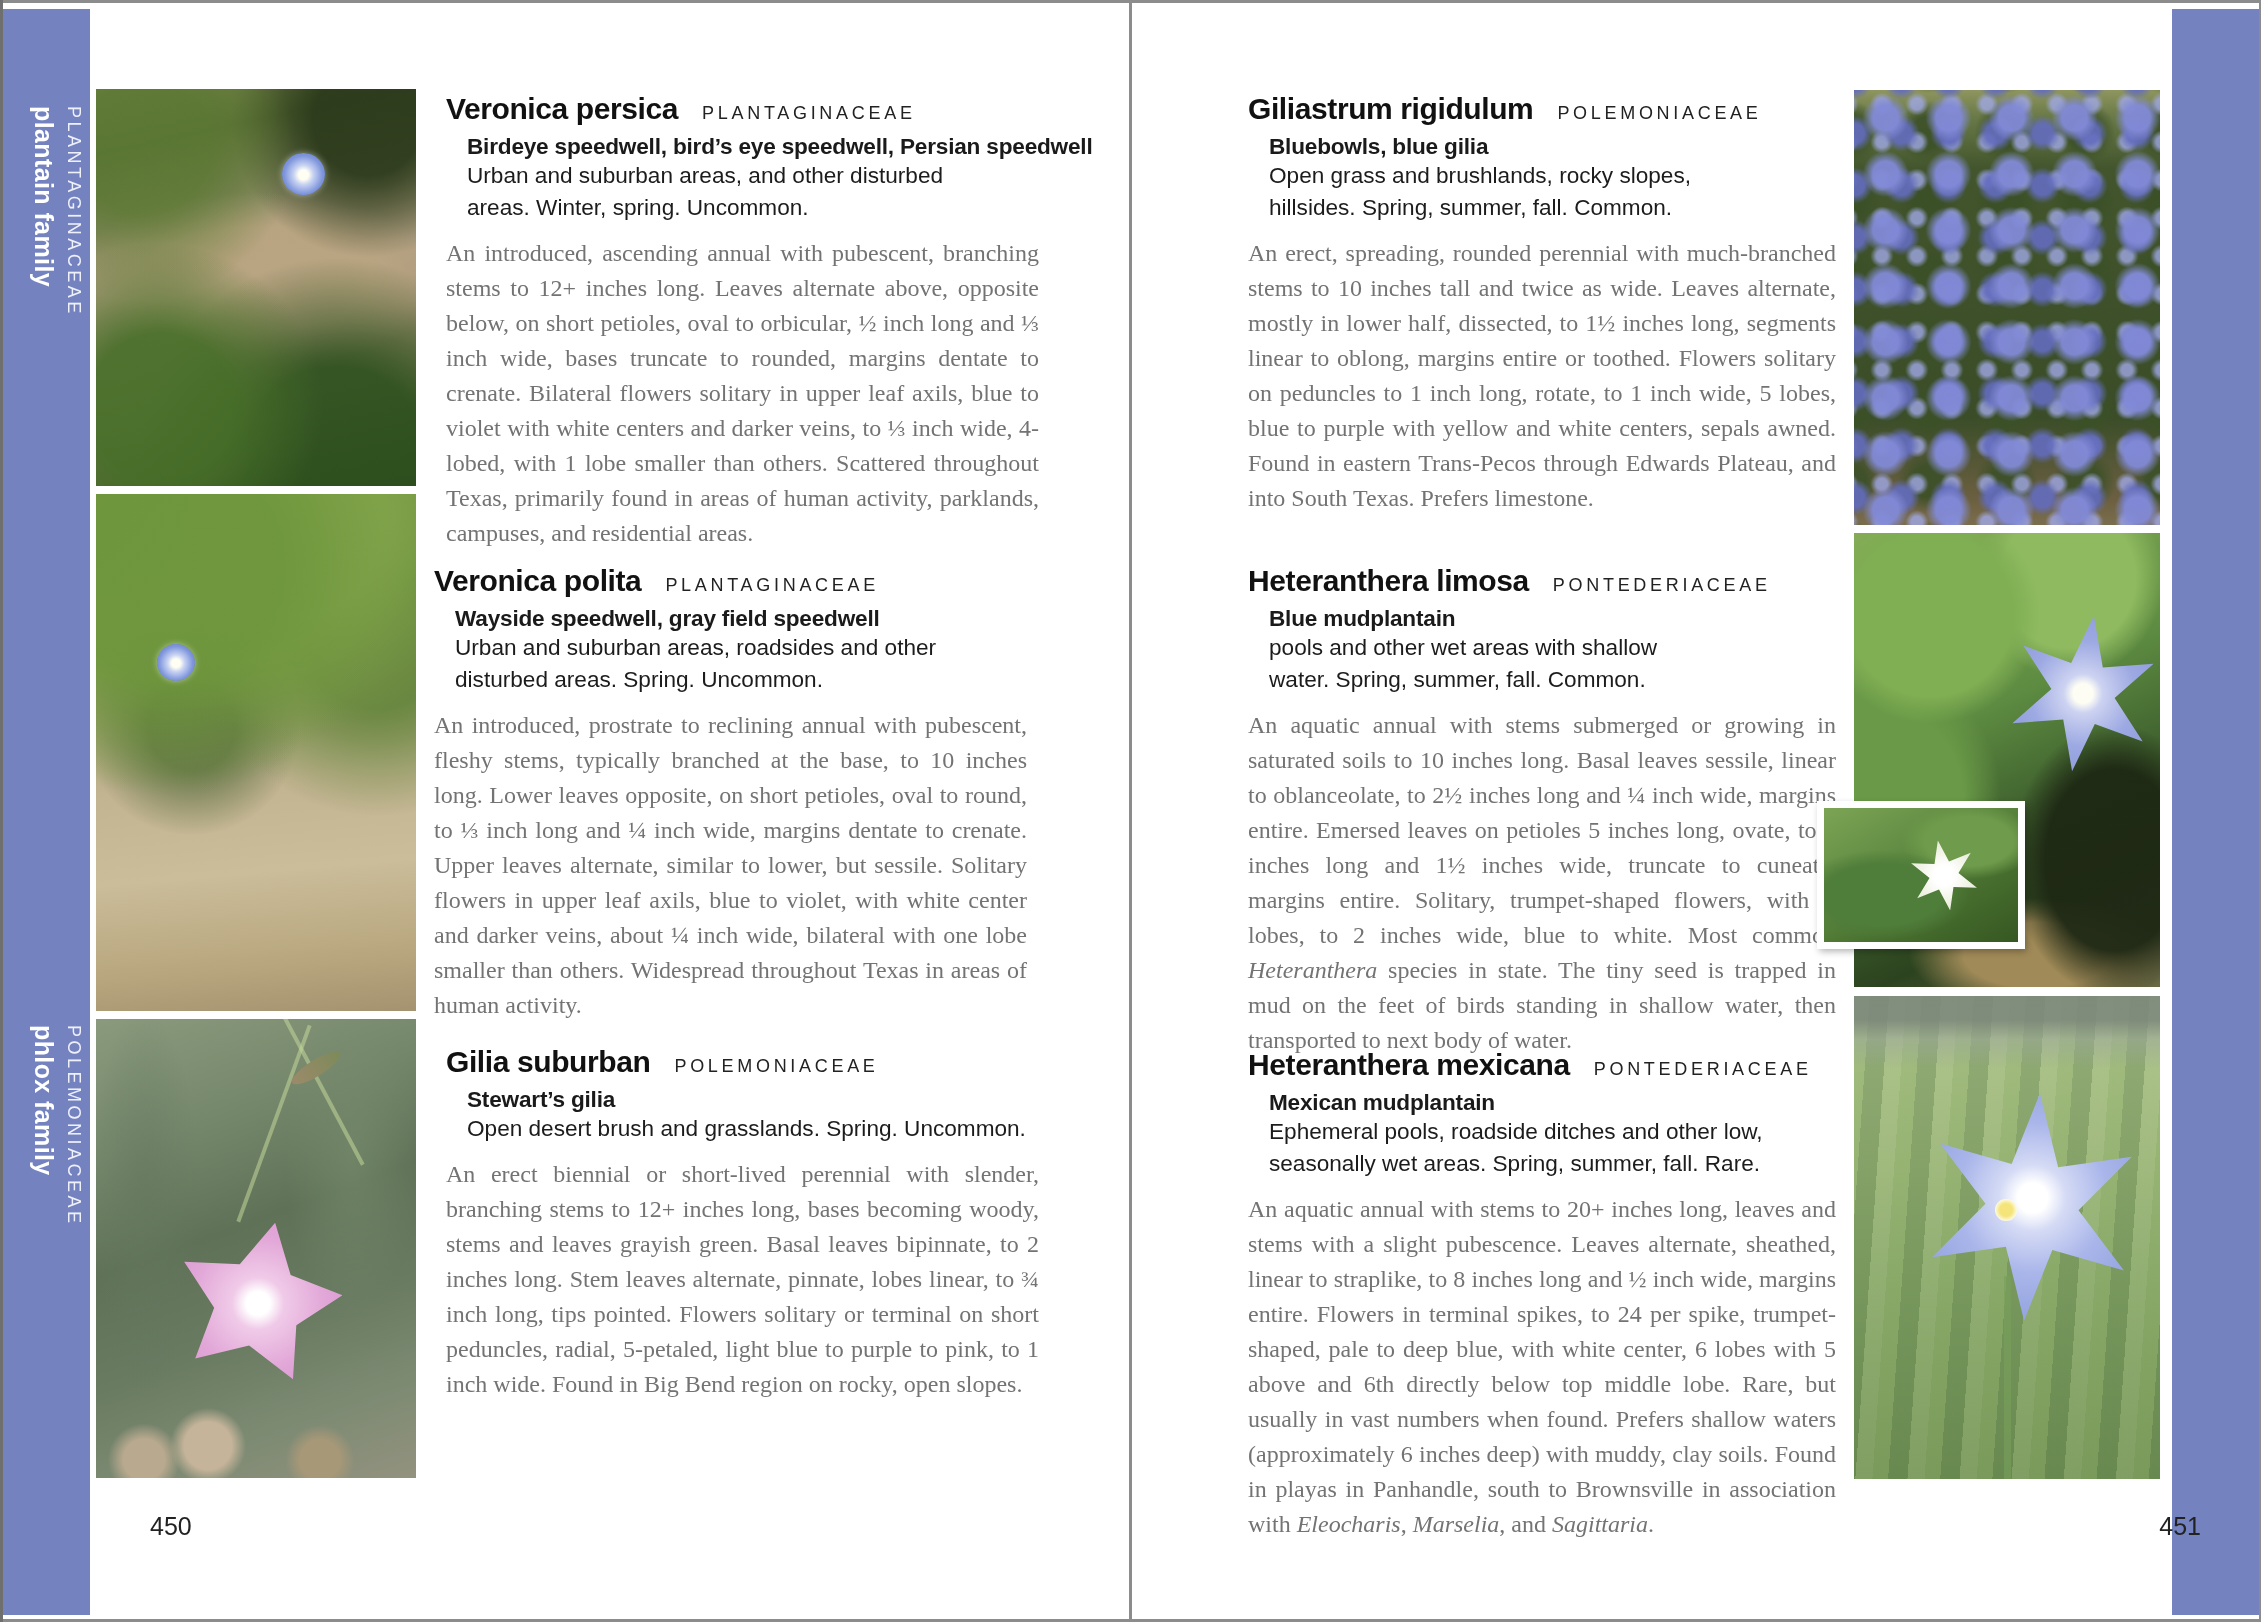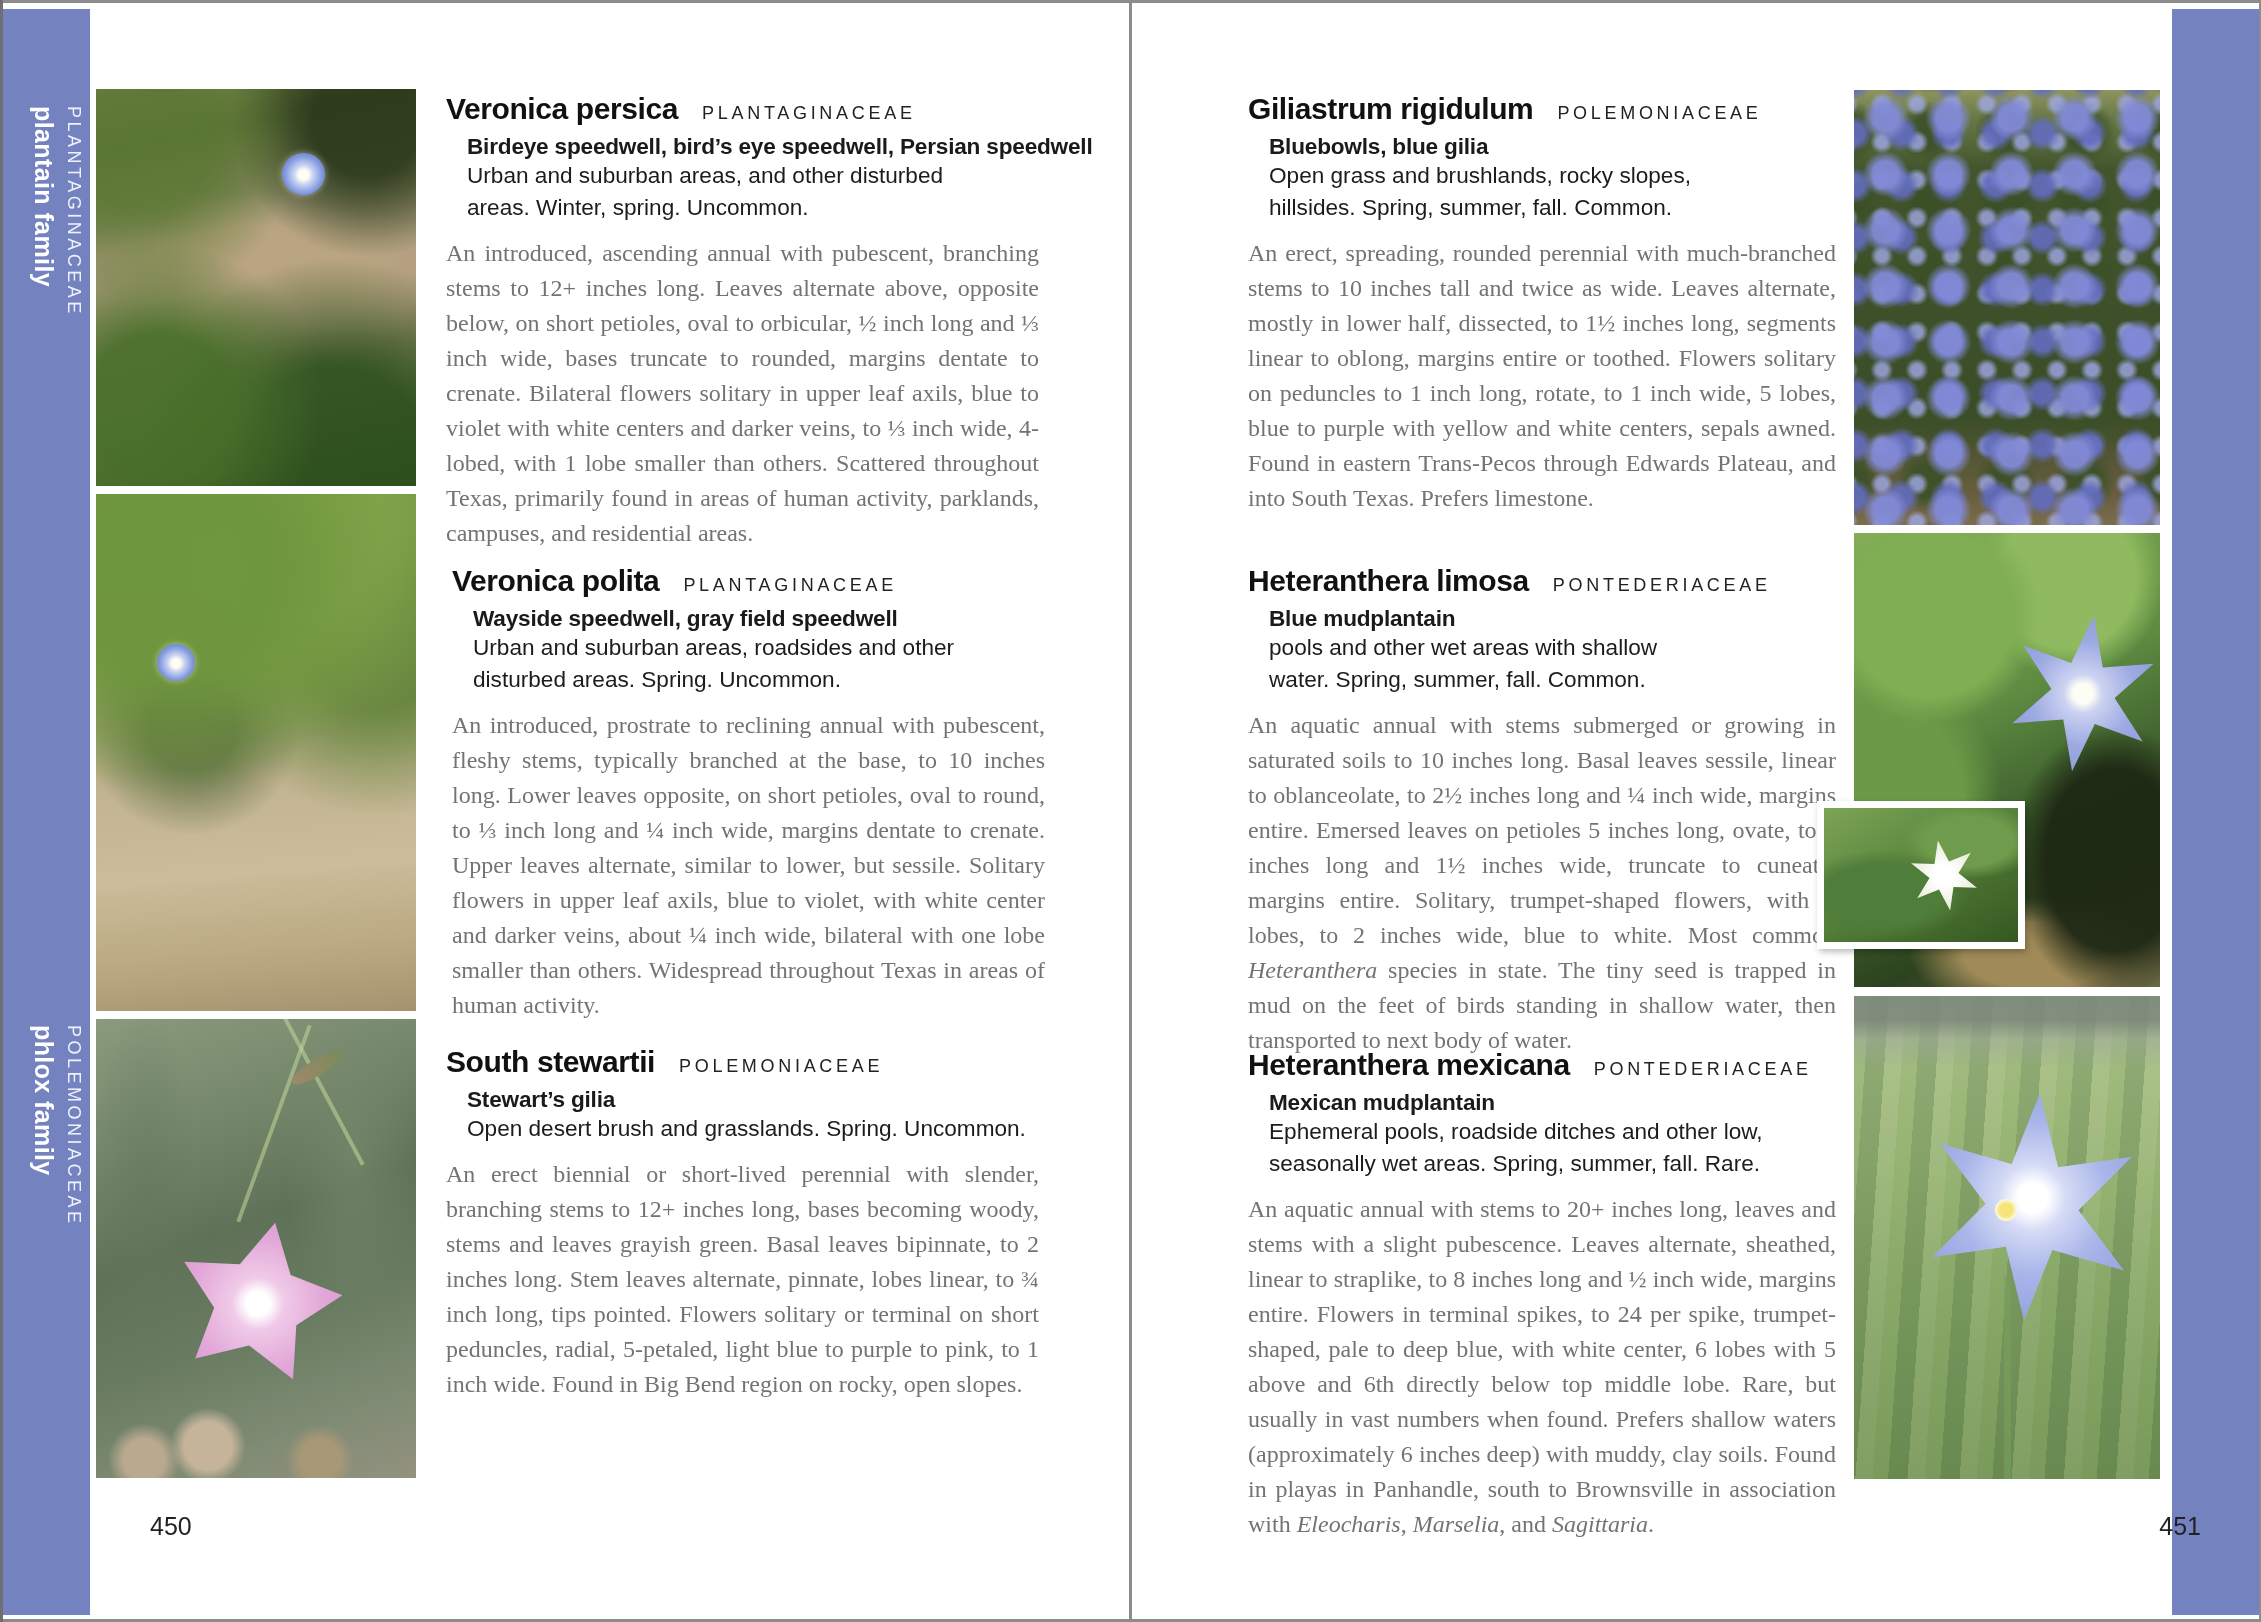--- a/index.html
+++ b/index.html
@@ -164,30 +164,30 @@
   </div>
 
   <section class="entry" style="left:446px;top:92px;width:593px;">
     <div><span class="sp">Veronica persica</span><span class="fam">PLANTAGINACEAE</span></div>
     <div class="common">Birdeye speedwell, bird’s eye speedwell, Persian speedwell</div>
     <div class="hab">Urban and suburban areas, and other disturbed</div>
     <div class="hab">areas. Winter, spring. Uncommon.</div>
     <p class="desc"><span>An introduced, ascending annual with pubescent, branching stems to 12+ inches long. Leaves alternate above, opposite below, on short petioles, oval to orbicular, ½ inch long and ⅓ inch wide, bases truncate to rounded, margins dentate to crenate. Bilateral flowers solitary in upper leaf axils, blue to violet with white centers and darker veins, to ⅓ inch wide, 4-lobed, with 1 lobe smaller than others. Scattered throughout Texas, primarily found in areas of human activity, parklands, campuses, and residential areas.</span></p>
   </section>
 
-  <section class="entry" style="left:452px;top:564px;width:593px;">
+  <section class="entry" style="left:434px;top:564px;width:593px;">
     <div><span class="sp">Veronica polita</span><span class="fam">PLANTAGINACEAE</span></div>
     <div class="common">Wayside speedwell, gray field speedwell</div>
     <div class="hab">Urban and suburban areas, roadsides and other</div>
     <div class="hab">disturbed areas. Spring. Uncommon.</div>
     <p class="desc"><span>An introduced, prostrate to reclining annual with pubescent, fleshy stems, typically branched at the base, to 10 inches long. Lower leaves opposite, on short petioles, oval to round, to ⅓ inch long and ¼ inch wide, margins dentate to crenate. Upper leaves alternate, similar to lower, but sessile. Solitary flowers in upper leaf axils, blue to violet, with white center and darker veins, about ¼ inch wide, bilateral with one lobe smaller than others. Widespread throughout Texas in areas of human activity.</span></p>
   </section>
 
   <section class="entry" style="left:446px;top:1045px;width:593px;">
-    <div><span class="sp">South stewartii</span><span class="fam">POLEMONIACEAE</span></div>
+    <div><span class="sp">Gilia suburban</span><span class="fam">POLEMONIACEAE</span></div>
     <div class="common">Stewart’s gilia</div>
     <div class="hab">Open desert brush and grasslands. Spring. Uncommon.</div>
     <p class="desc"><span>An erect biennial or short-lived perennial with slender, branching stems to 12+ inches long, bases becoming woody, stems and leaves grayish green. Basal leaves bipinnate, to 2 inches long. Stem leaves alternate, pinnate, lobes linear, to ¾ inch long, tips pointed. Flowers solitary or terminal on short peduncles, radial, 5-petaled, light blue to purple to pink, to 1 inch wide. Found in Big Bend region on rocky, open slopes.</span></p>
   </section>
 
   <section class="entry" style="left:1248px;top:92px;width:588px;">
     <div><span class="sp">Giliastrum rigidulum</span><span class="fam">POLEMONIACEAE</span></div>
     <div class="common">Bluebowls, blue gilia</div>
     <div class="hab">Open grass and brushlands, rocky slopes,</div>
     <div class="hab">hillsides. Spring, summer, fall. Common.</div>

